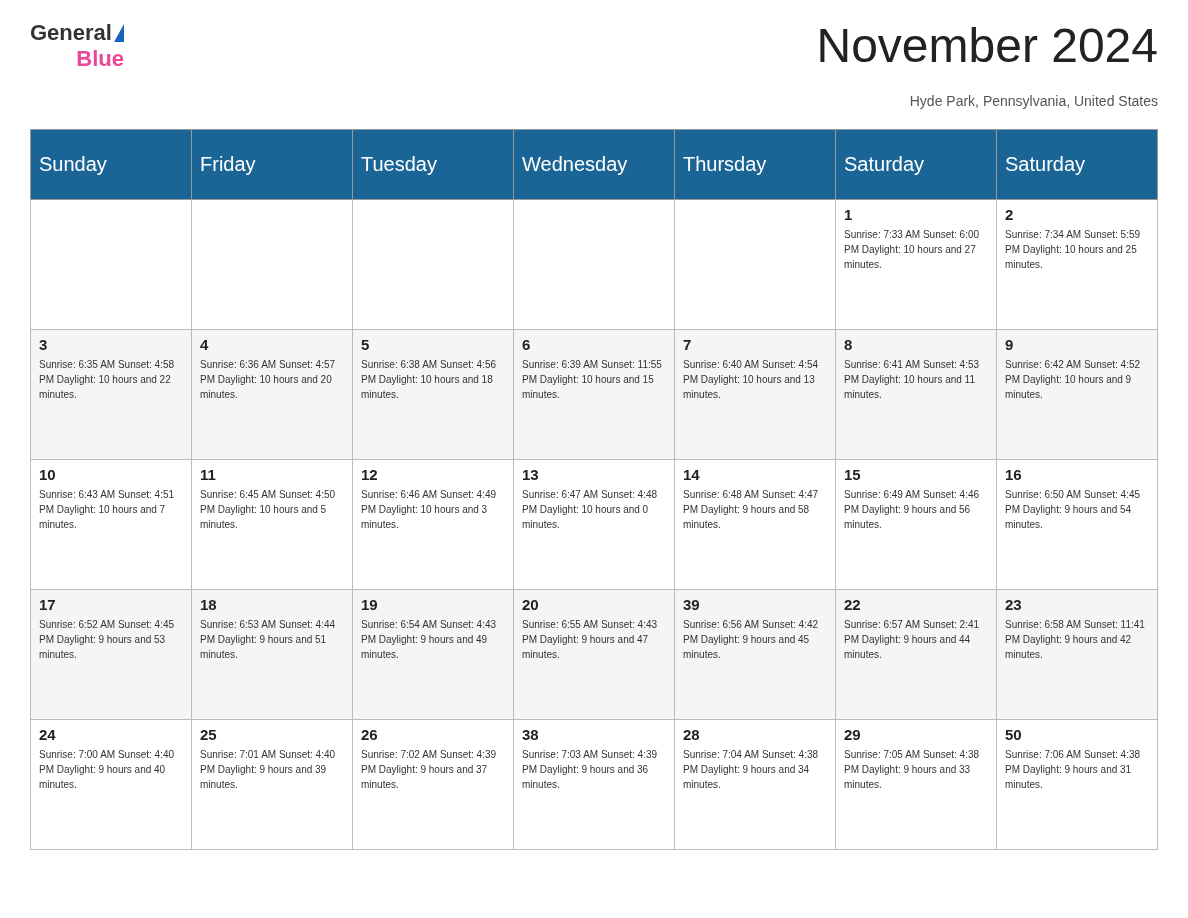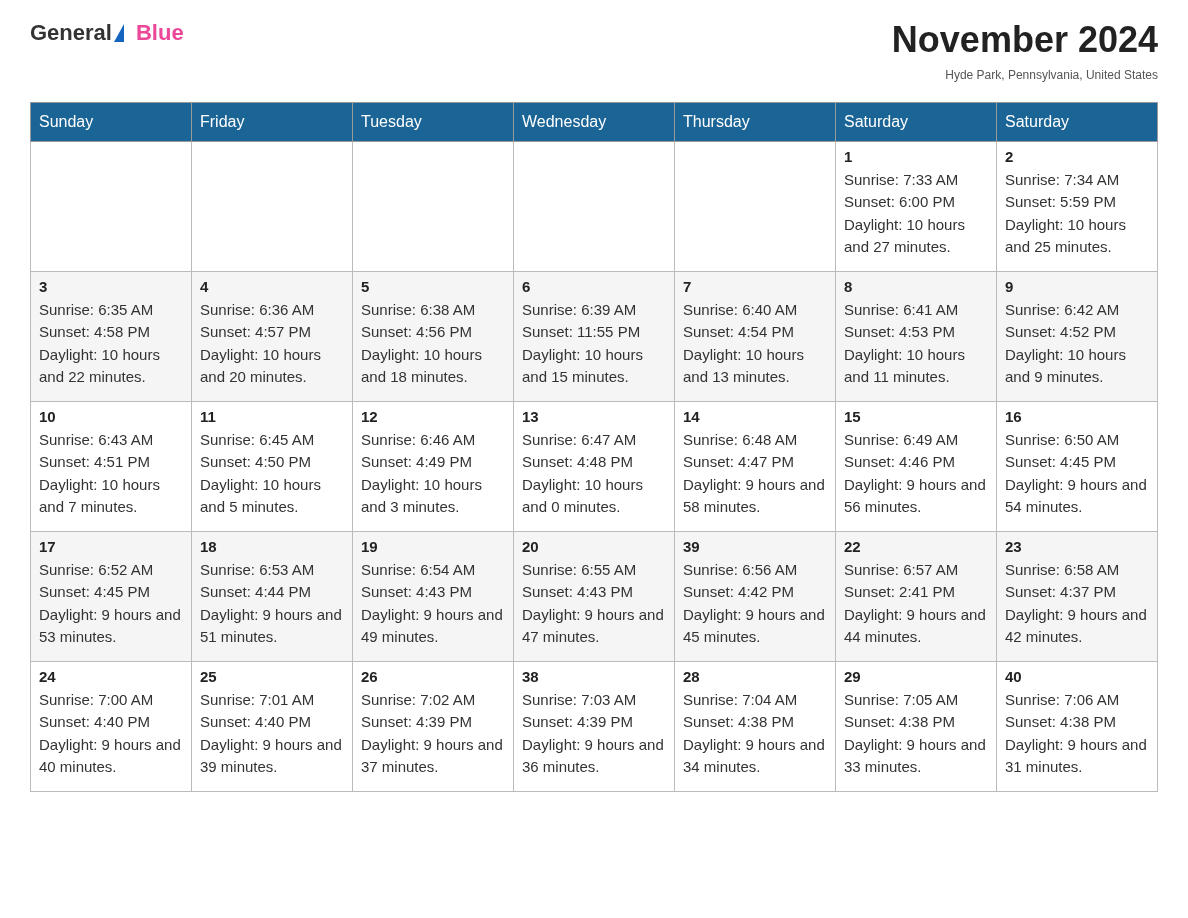--- a/index.html
+++ b/index.html
@@ -12,22 +12,22 @@
       padding: 20px 30px;
     }
     .header {
       display: flex;
       justify-content: space-between;
       align-items: flex-start;
       margin-bottom: 20px;
     }
     .logo {
       display: flex;
-      flex-direction: row;
-      align-items: flex-start;
+      flex-direction: column;
+      align-items: flex-end;
     }
     .logo-general {
       font-size: 22px;
       font-weight: bold;
       color: #333;
       letter-spacing: 0;
     }
     .logo-blue {
       font-size: 22px;
       font-weight: bold;
@@ -44,41 +44,41 @@
       vertical-align: middle;
     }
     .logo-top-row {
       display: flex;
       align-items: center;
     }
     .title-area {
       text-align: right;
     }
     .month-title {
-      font-size: 36px;
-      font-weight: 700;
+      font-size: 48px;
+      font-weight: 400;
       color: #222;
       line-height: 1.1;
     }
     .location-title {
-      font-size: 12px;
+      font-size: 14px;
       color: #555;
-      margin-top: 8px;
+      margin-top: 20px;
     }
     .calendar {
       width: 100%;
       border-collapse: collapse;
       border: 1px solid #999;
     }
     .calendar th {
       background-color: #1a6496;
       color: white;
-      padding: 10px 8px;
+      padding: 23px 8px;
       text-align: left;
-      font-size: 16px;
+      font-size: 20px;
       font-weight: normal;
       border: 1px solid #999;
     }
     .calendar td {
       vertical-align: top;
       padding: 6px 8px;
       border: 1px solid #bbb;
       width: 14.28%;
       min-height: 100px;
       height: 130px;
@@ -87,21 +87,21 @@
     .calendar tr:nth-child(even) td {
       background: #f5f5f5;
     }
     .day-number {
       font-size: 15px;
       font-weight: bold;
       color: #222;
       margin-bottom: 4px;
     }
     .day-info {
-      font-size: 15px;
+      font-size: 10px;
       color: #333;
       line-height: 1.5;
     }
     .empty-cell {
       background: #fff;
     }
   </style>
 </head>
 <body>
 
@@ -272,21 +272,21 @@
         </td>
         <td>
           <div class="day-number">22</div>
           <div class="day-info">Sunrise: 6:57 AM
 Sunset: 2:41 PM
 Daylight: 9 hours and 44 minutes.</div>
         </td>
         <td>
           <div class="day-number">23</div>
           <div class="day-info">Sunrise: 6:58 AM
-Sunset: 4:37 PM
+Sunset: 11:41 PM
 Daylight: 9 hours and 42 minutes.</div>
         </td>
       </tr>
       <tr>
         <td>
           <div class="day-number">24</div>
           <div class="day-info">Sunrise: 7:00 AM
 Sunset: 4:40 PM
 Daylight: 9 hours and 40 minutes.</div>
         </td>
@@ -314,20 +314,20 @@
 Sunset: 4:38 PM
 Daylight: 9 hours and 34 minutes.</div>
         </td>
         <td>
           <div class="day-number">29</div>
           <div class="day-info">Sunrise: 7:05 AM
 Sunset: 4:38 PM
 Daylight: 9 hours and 33 minutes.</div>
         </td>
         <td>
-          <div class="day-number">40</div>
+          <div class="day-number">50</div>
           <div class="day-info">Sunrise: 7:06 AM
 Sunset: 4:38 PM
 Daylight: 9 hours and 31 minutes.</div>
         </td>
       </tr>
     </tbody>
 </table>
 
 </body></html>

